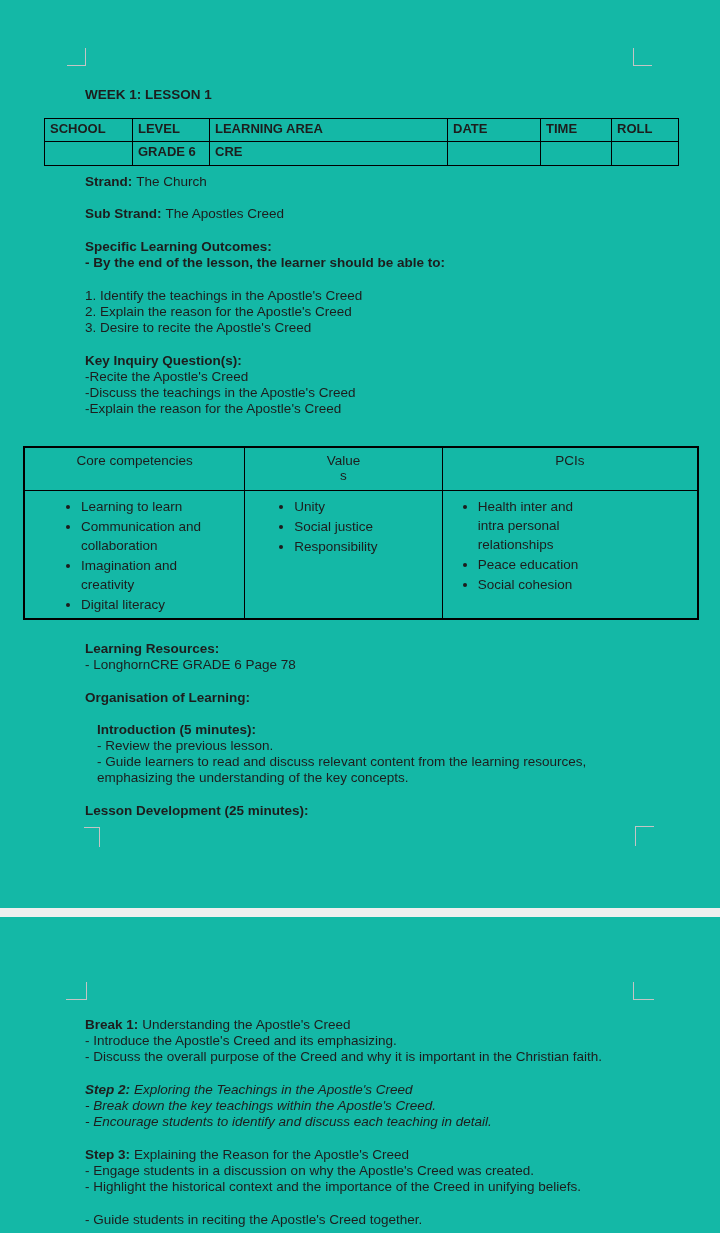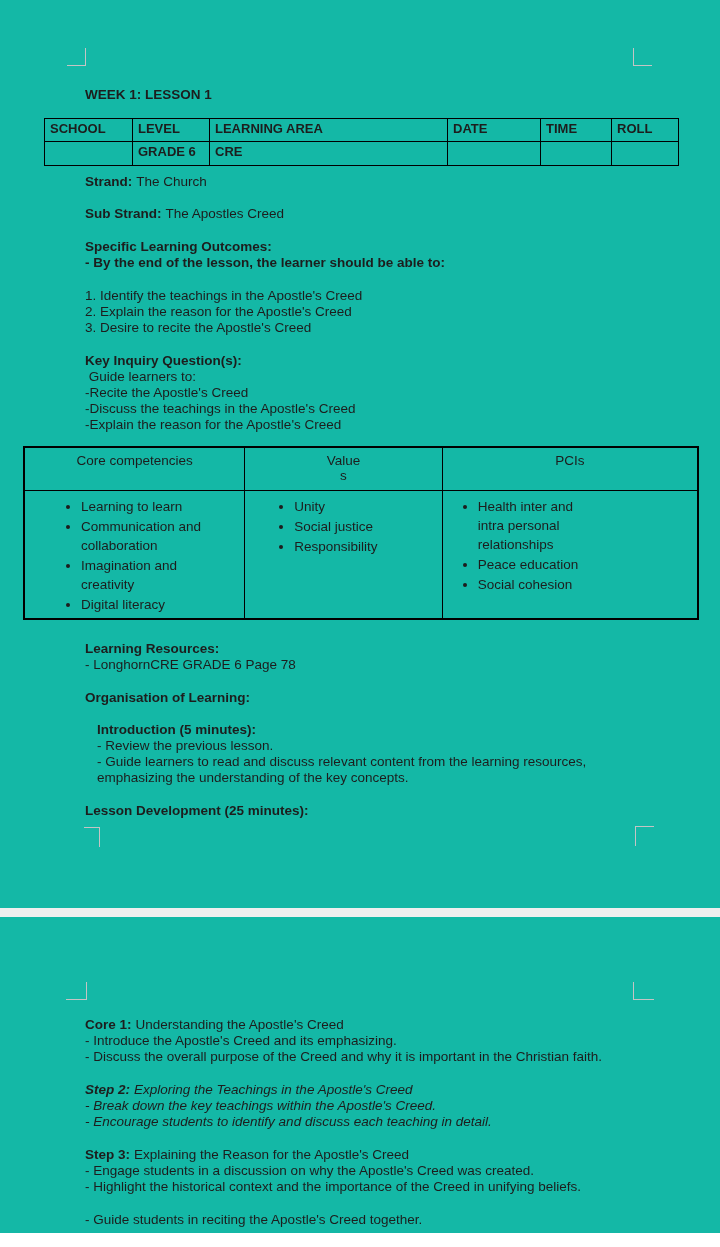--- a/index.html
+++ b/index.html
@@ -90,21 +90,20 @@
     <div class="b line">- By the end of the lesson, the learner should be able to:</div>
   </div>
   <div class="abs txt" style="left:85px;top:288px;width:590px;">
     <div class="line">1. Identify the teachings in the Apostle's Creed</div>
     <div class="line">2. Explain the reason for the Apostle's Creed</div>
     <div class="line">3. Desire to recite the Apostle's Creed</div>
   </div>
 
   <div class="abs txt" style="left:85px;top:353px;width:590px;">
     <div class="b line">Key Inquiry Question(s):</div>
-    <div class="line"> Guide learners to:</div>
     <div class="line">-Recite the Apostle's Creed</div>
     <div class="line">-Discuss the teachings in the Apostle's Creed</div>
     <div class="line">-Explain the reason for the Apostle's Creed</div>
   </div>
 
   <table class="t2 abs" style="left:23px;top:446px;">
     <colgroup>
       <col style="width:220px">
         <col style="width:197px">
         <col style="width:255px">
@@ -169,21 +168,21 @@
 
   <div class="mark m-tr abs" style="left:84px;top:827px;width:15px;height:19px;"></div>
   <div class="mark m-tl abs" style="left:635px;top:826px;width:18px;height:19px;"></div>
 
   <div class="band" style="top:908px;"></div>
 
   <div class="mark m-br abs" style="left:66px;top:982px;width:20px;height:17px;"></div>
   <div class="mark m-bl abs" style="left:633px;top:982px;width:20px;height:17px;"></div>
 
   <div class="abs txt" style="left:85px;top:1017px;width:600px;">
-    <div class="line"><span class="b">Core 1:</span><span class="vgap">Understanding the Apostle's Creed</span></div>
+    <div class="line"><span class="b">Break 1:</span><span class="vgap">Understanding the Apostle's Creed</span></div>
     <div class="line">- Introduce the Apostle's Creed and its emphasizing.</div>
     <div class="line">- Discuss the overall purpose of the Creed and why it is important in the Christian faith.</div>
   </div>
 
   <div class="abs txt" style="left:85px;top:1082px;width:600px;font-style:italic;">
     <div class="line"><span class="b">Step 2:</span><span class="vgap">Exploring the Teachings in the Apostle's Creed</span></div>
     <div class="line">- Break down the key teachings within the Apostle's Creed.</div>
     <div class="line">- Encourage students to identify and discuss each teaching in detail.</div>
   </div>
 

